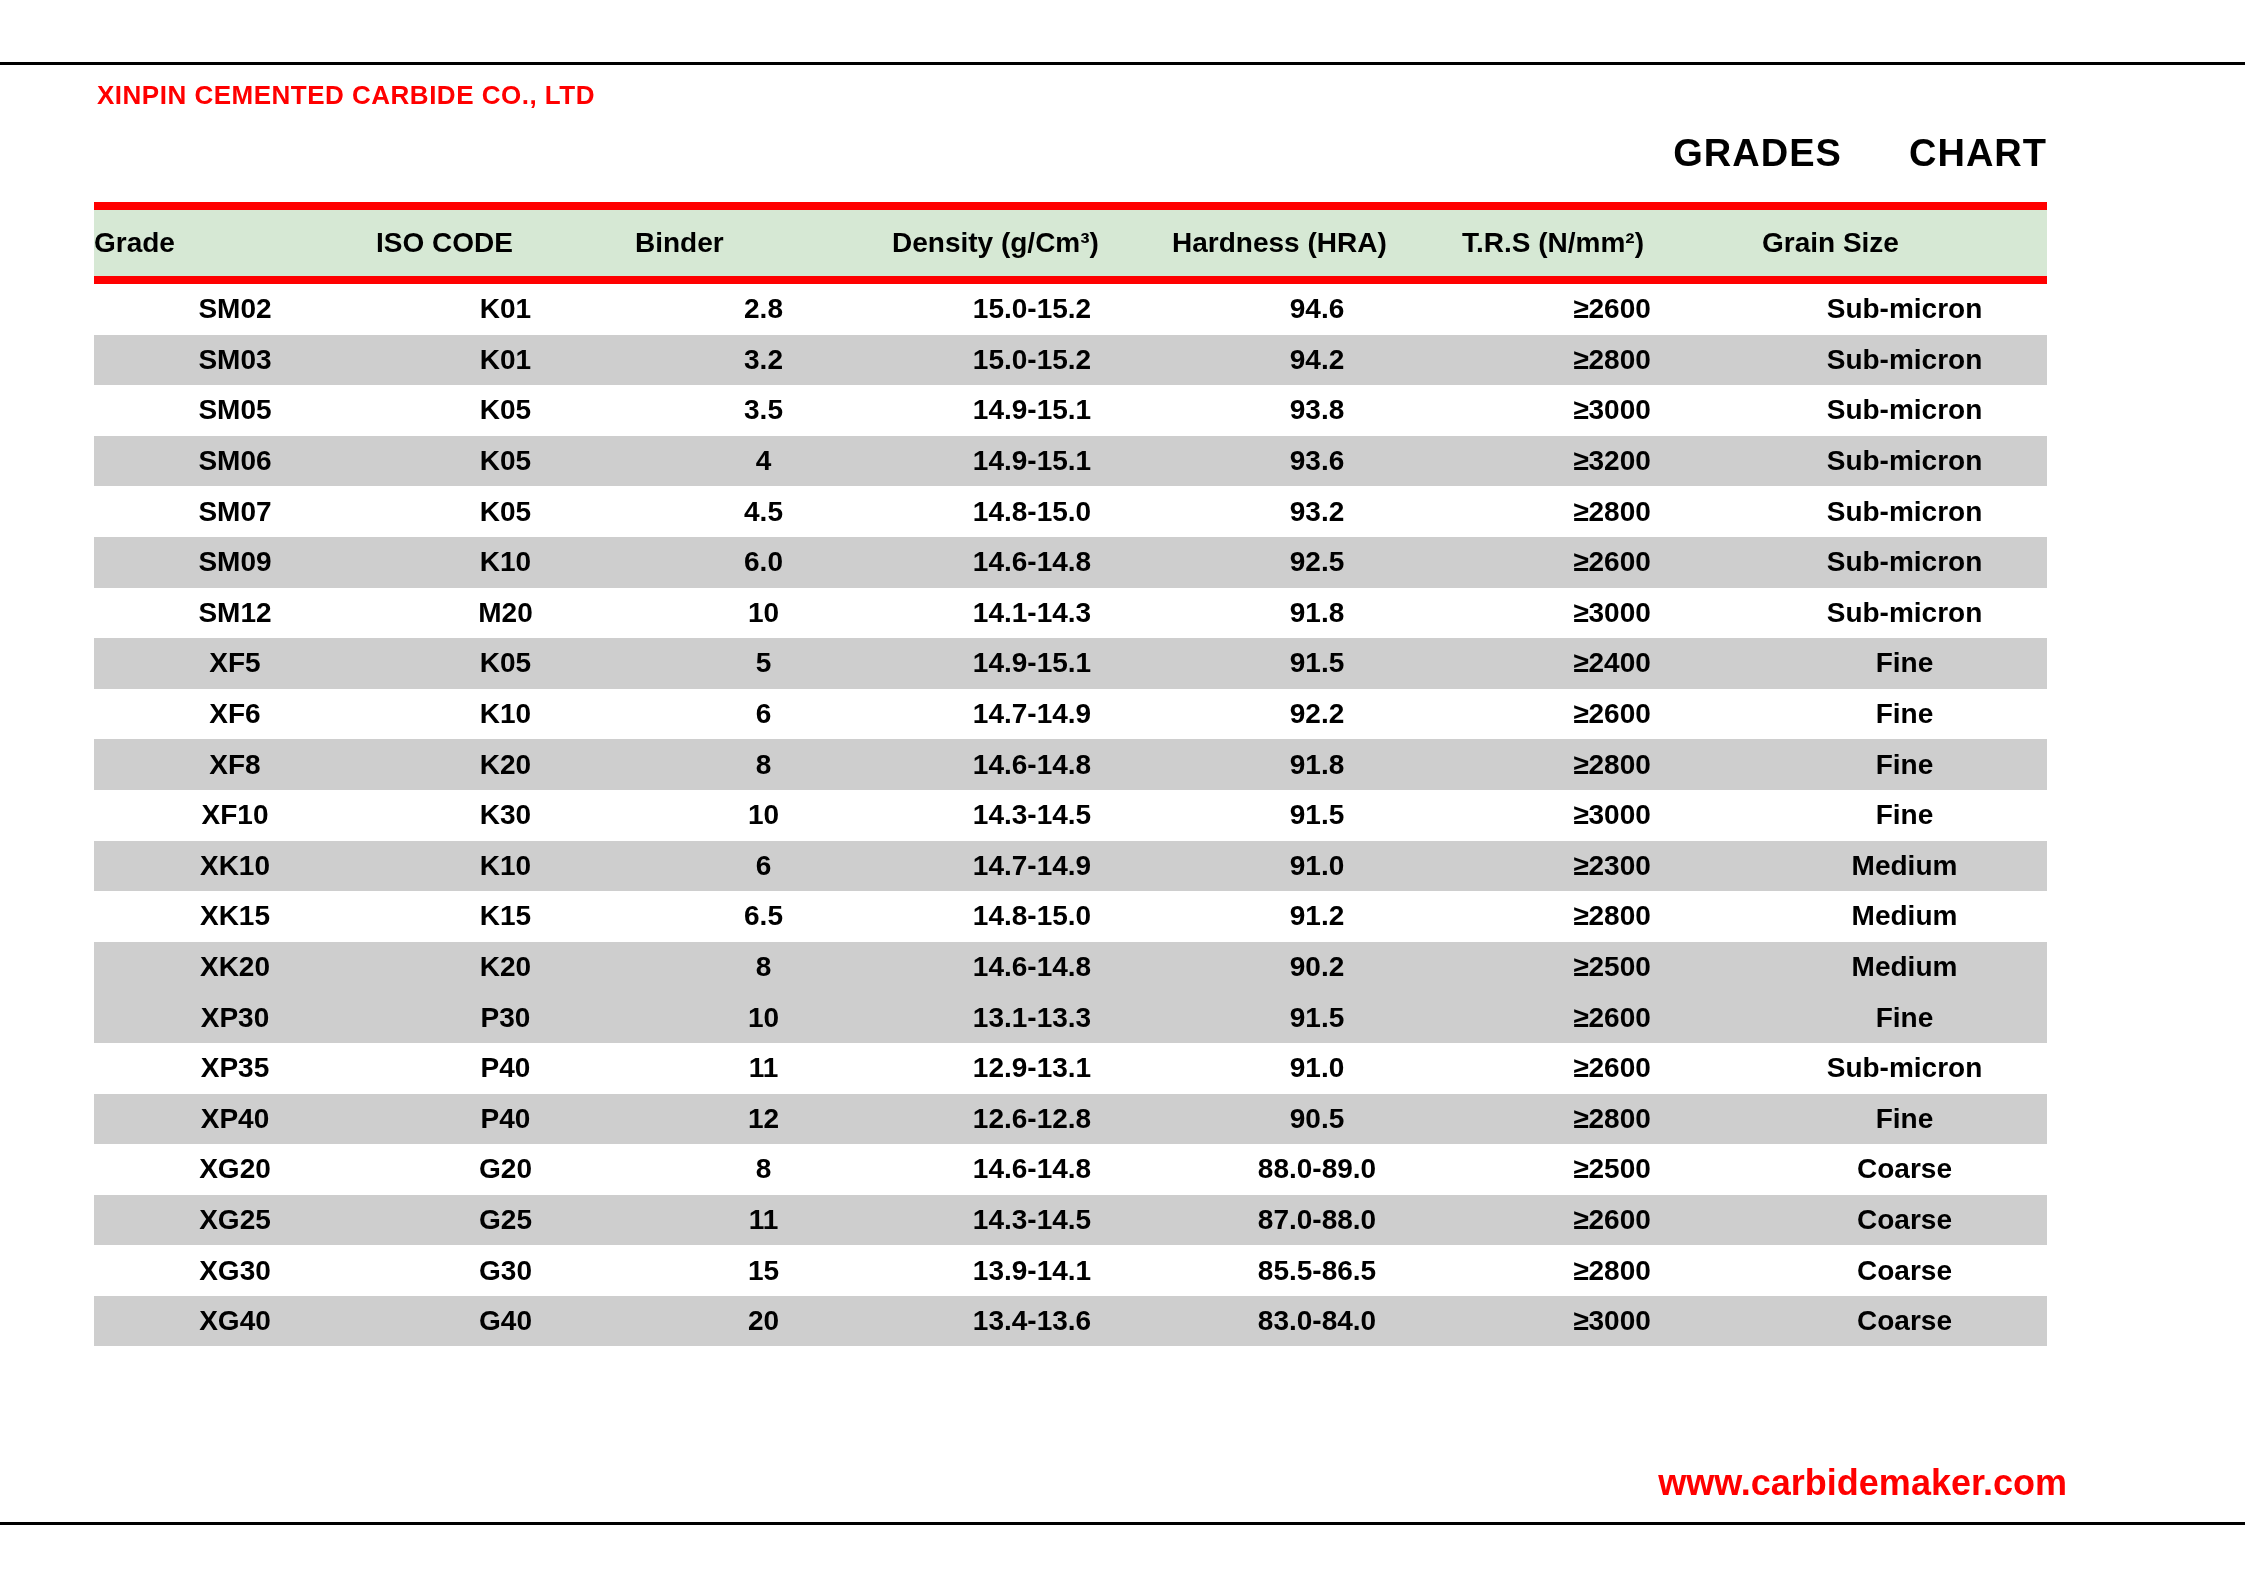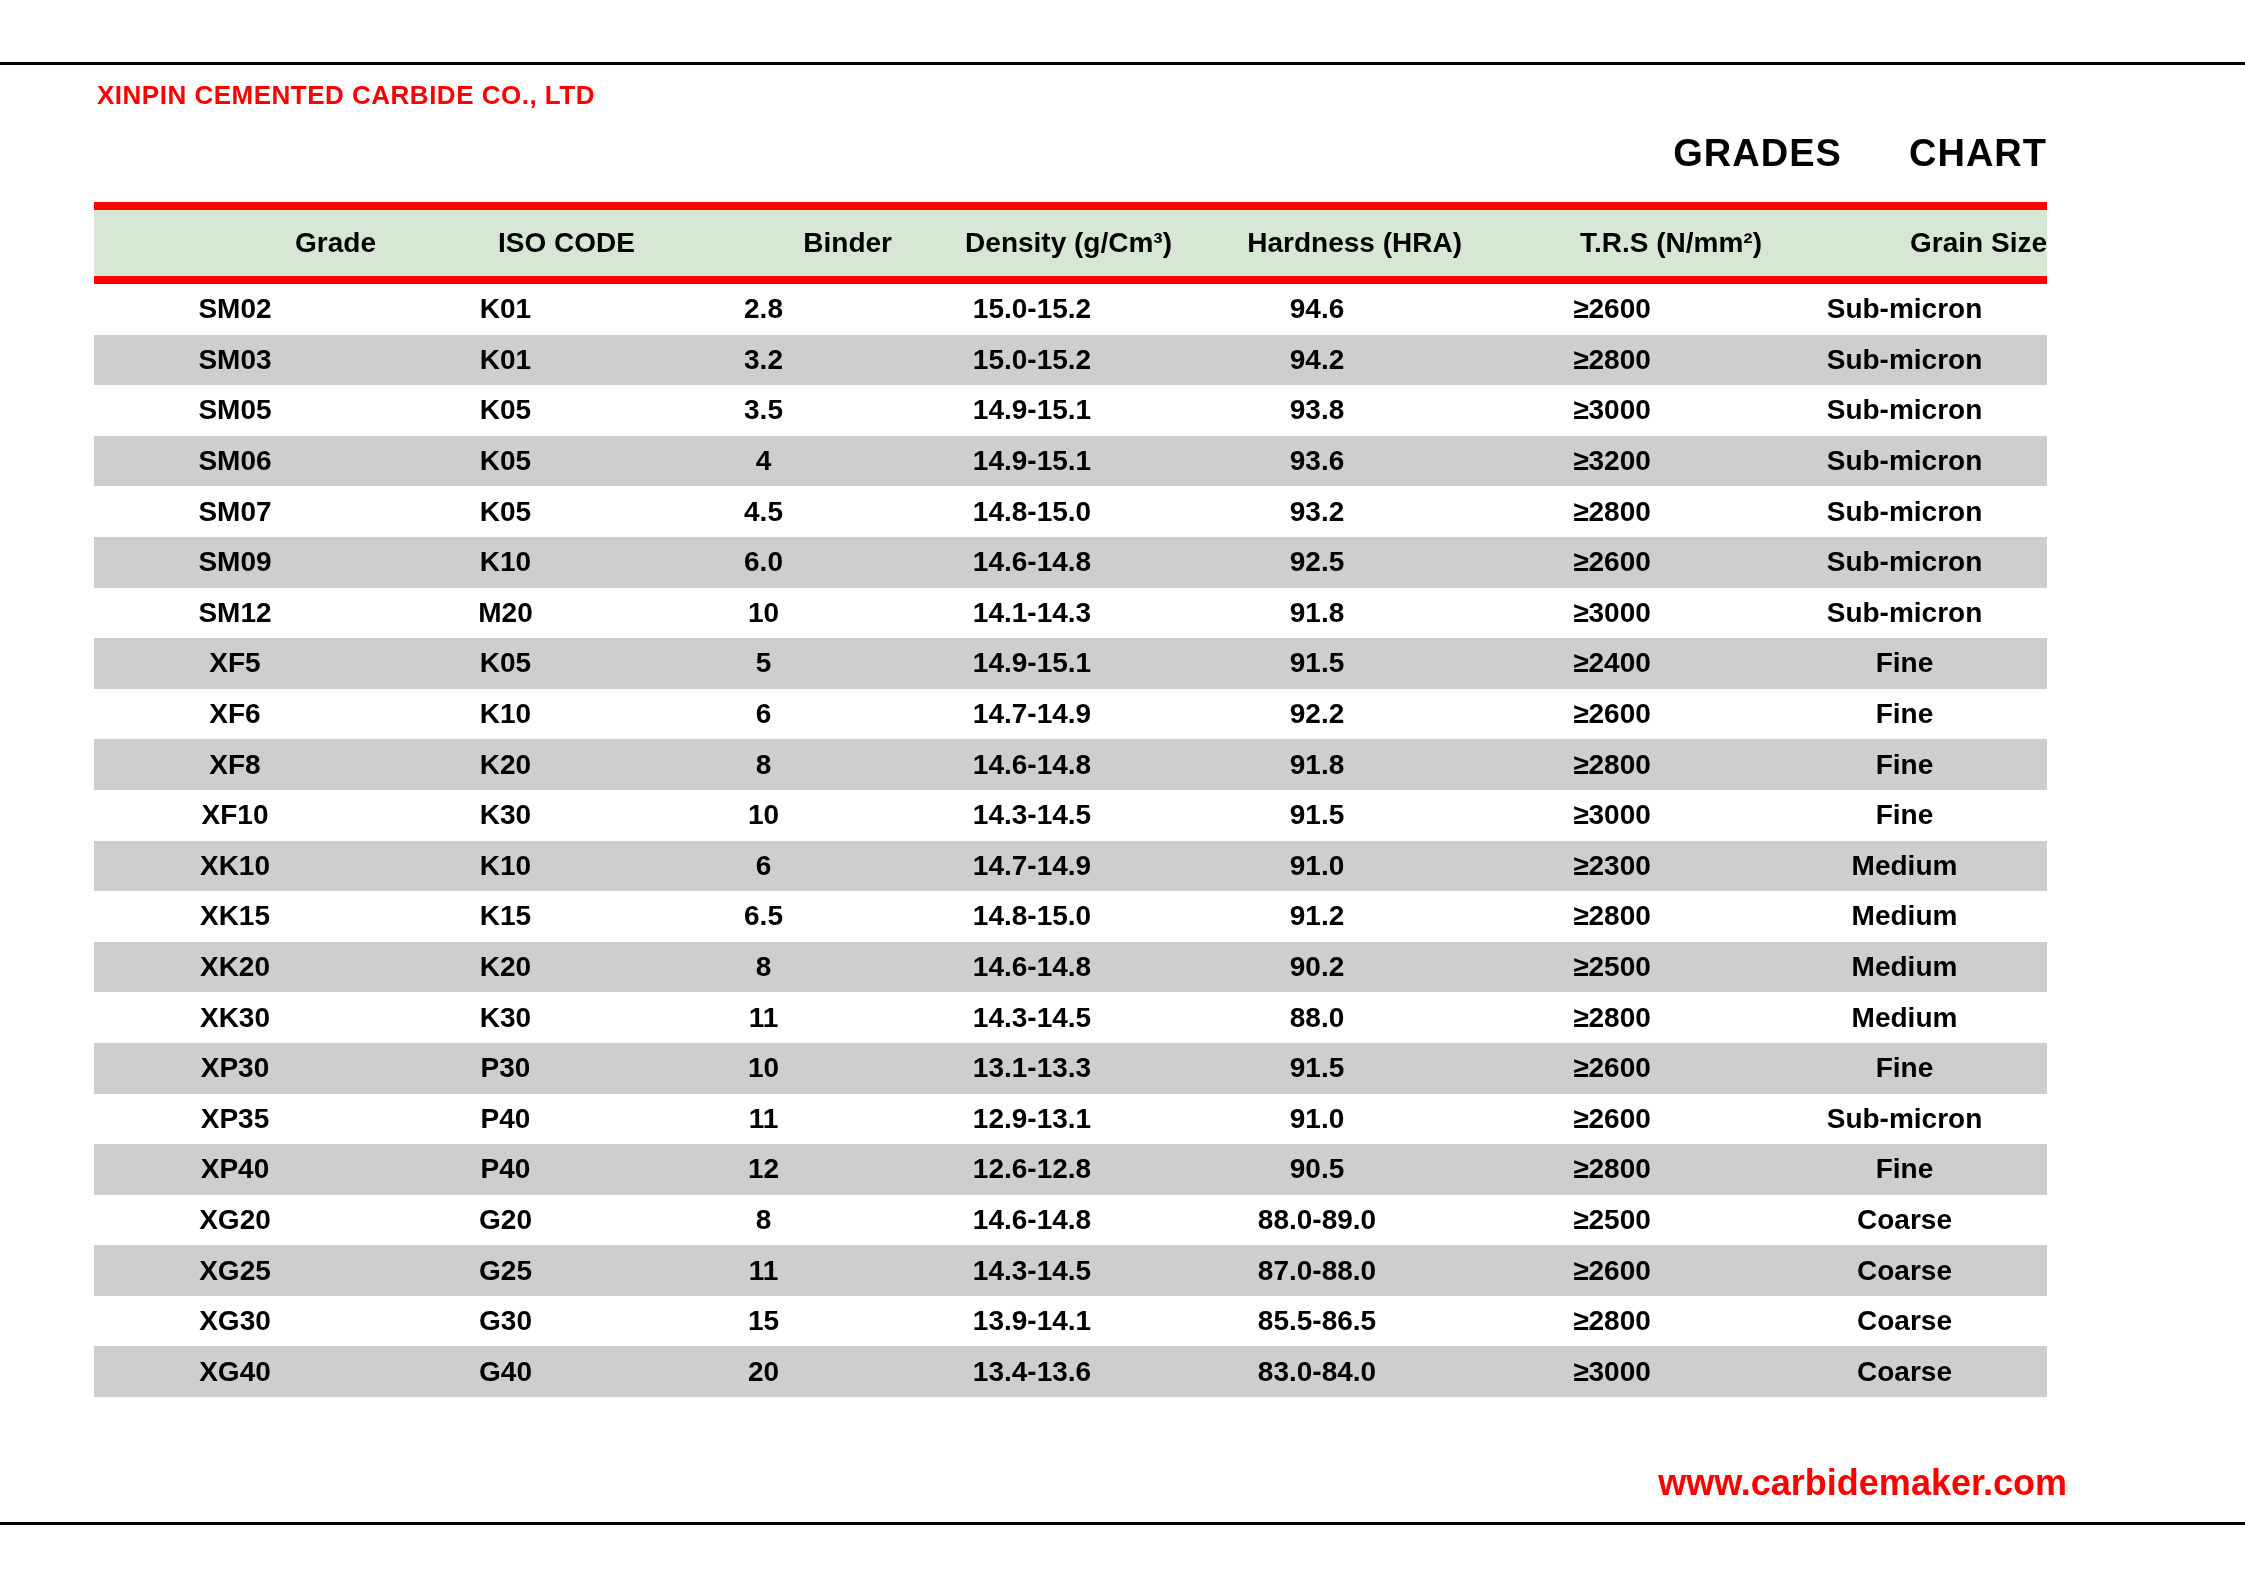--- a/index.html
+++ b/index.html
@@ -58,21 +58,21 @@
     table-layout: fixed;
   }
   table.grades-table th {
     background: #d6e8d4;
     border-top: 8px solid #ff0000;
     border-bottom: 8px solid #ff0000;
     height: 66px;
     font-size: 28px;
     font-weight: bold;
     color: #000000;
-    text-align: right;
+    text-align: left;
     vertical-align: middle;
     padding: 0;
     white-space: nowrap;
   }
   table.grades-table td {
     height: 50.6px;
     font-size: 28px;
     font-weight: bold;
     color: #000000;
     text-align: center;
@@ -250,29 +250,20 @@
         </tr>
         <tr class="striped">
           <td>XK20</td>
           <td>K20</td>
           <td>8</td>
           <td>14.6-14.8</td>
           <td>90.2</td>
           <td>≥2500</td>
           <td>Medium</td>
         </tr>
-        <tr>
-          <td>XK30</td>
-          <td>K30</td>
-          <td>11</td>
-          <td>14.3-14.5</td>
-          <td>88.0</td>
-          <td>≥2800</td>
-          <td>Medium</td>
-        </tr>
         <tr class="striped">
           <td>XP30</td>
           <td>P30</td>
           <td>10</td>
           <td>13.1-13.3</td>
           <td>91.5</td>
           <td>≥2600</td>
           <td>Fine</td>
         </tr>
         <tr>

